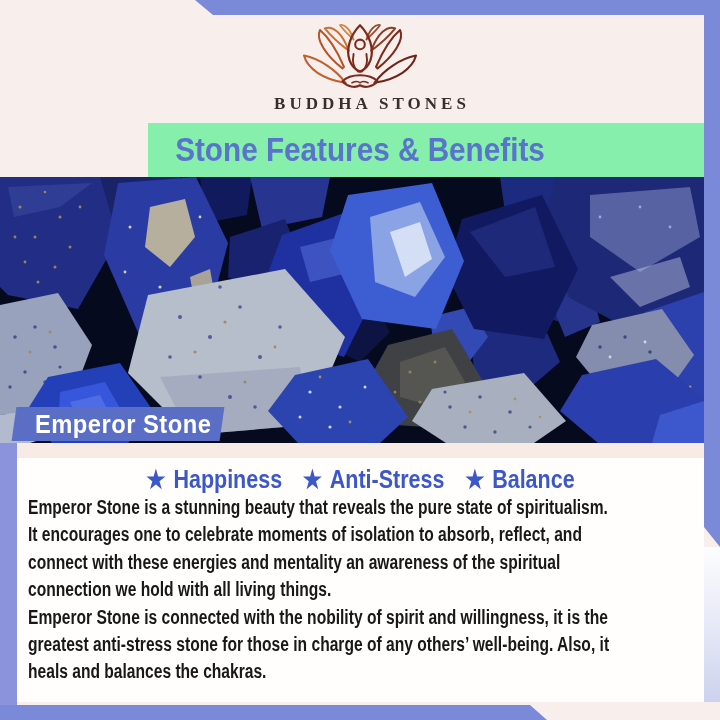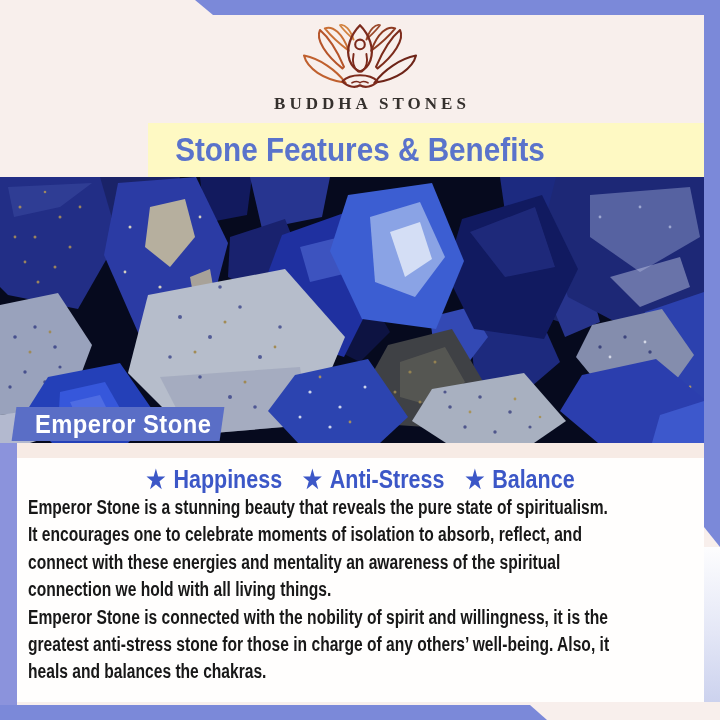--- a/index.html
+++ b/index.html
@@ -17,21 +17,21 @@
   .bottom-band{position:absolute;left:0;top:705px;width:547px;height:15px;background:#7b89d9;
     clip-path:polygon(0 0,530px 0,547px 15px,0 15px);}
   .right-wedge{position:absolute;left:704px;top:547px;width:16px;height:155px;
     background:linear-gradient(180deg,#fdfdfe 0%,#e4e7f6 55%,#ccd2ee 100%);}
   
   .logo-wrap{position:absolute;left:0;top:22px;width:720px;text-align:center;}
   .brand-name{position:absolute;left:0;top:94px;width:720px;text-align:center;
     font-family:"Liberation Serif",serif;font-size:17px;font-weight:600;
     letter-spacing:4px;color:#35302d;padding-left:12px;}
   
-  .banner{position:absolute;left:148px;top:123px;width:556px;height:54px;background:#fef9c3;}
+  .banner{position:absolute;left:148px;top:123px;width:556px;height:54px;background:#86efac;}
   .banner-title{position:absolute;left:0;top:0;width:424px;height:54px;line-height:54px;
     text-align:center;font-size:33px;font-weight:bold;color:#5a73cb;
     transform:scaleX(.9);transform-origin:center center;white-space:nowrap;}
   
   .photo{position:absolute;left:0;top:177px;width:704px;height:266px;background:#070b20;overflow:hidden;}
   .stone-badge{position:absolute;left:14px;top:407px;width:208px;height:34px;background:#5a6ec6;
     transform:skewX(-8deg);transform-origin:center center;}
   .stone-badge span{display:block;transform:skewX(8deg) scaleX(.95);transform-origin:left center;
     color:#ffffff;font-size:25px;font-weight:bold;line-height:34px;padding-left:22px;
     letter-spacing:.5px;white-space:nowrap;}

